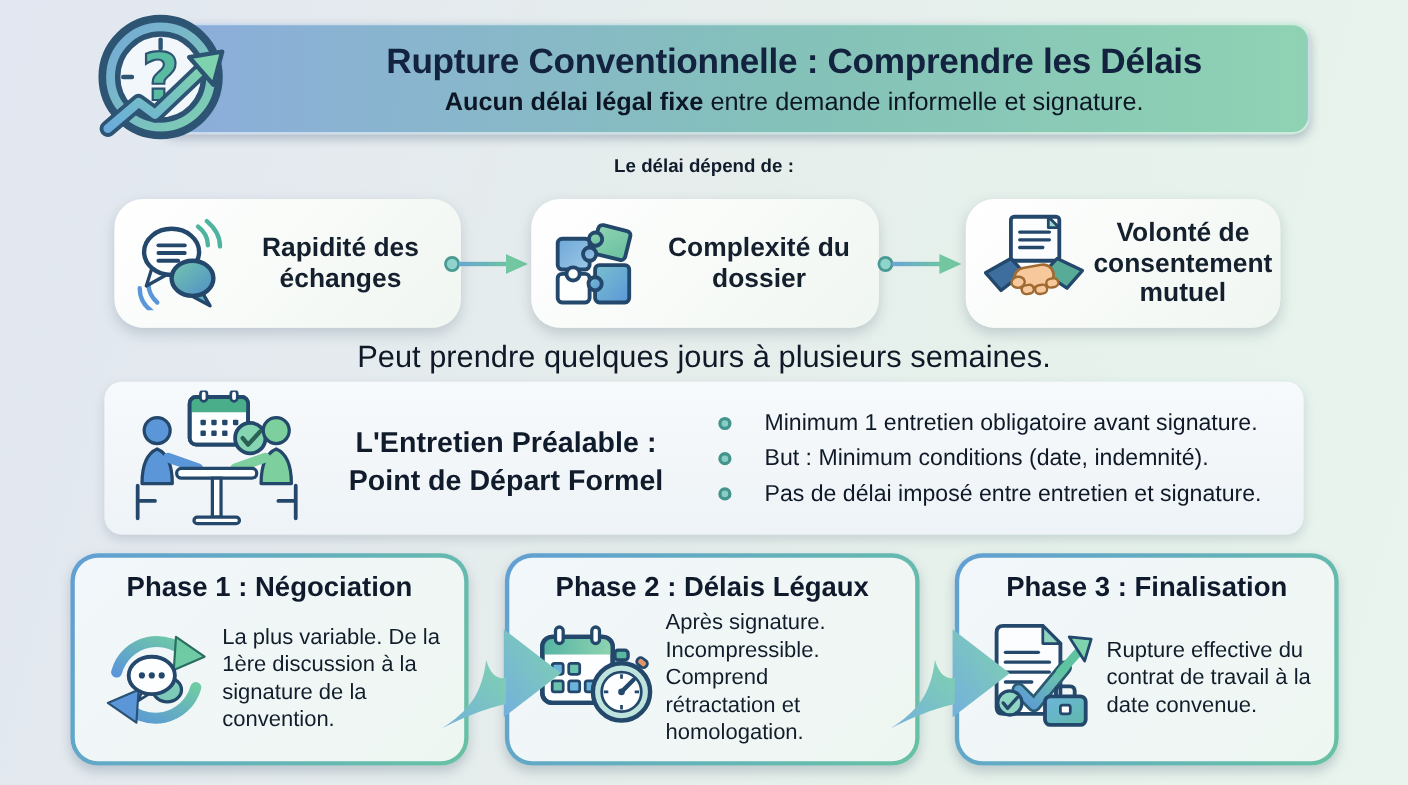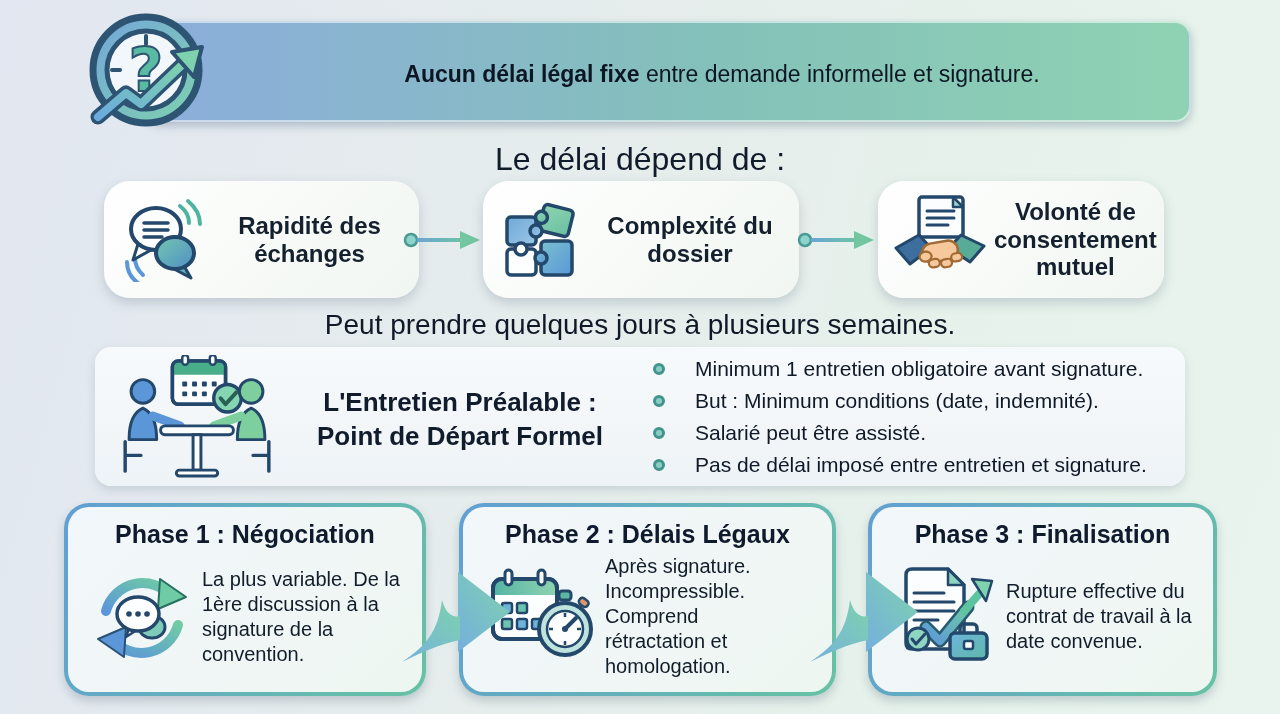--- a/index.html
+++ b/index.html
@@ -24,21 +24,21 @@
     padding-left: 108px; text-align: center;
   }
   .banner-title { font-size: 32px; font-weight: bold; color: #13233f; letter-spacing: -0.3px; }
   .banner-sub { font-size: 23px; color: #0c1624; margin-top: 5px; }
   .banner-sub b { font-weight: bold; }
   .hero-icon { position: absolute; left: 84px; top: 7px; width: 136px; height: 130px; }
 
   
   .depend-heading {
     position: absolute; top: 141px; left: 0; right: 0;
-    text-align: center; font-size: 32px; font-weight: normal; color: #101b2b;
+    text-align: center; font-size: 17px; font-weight: bold; color: #101b2b;
   }
 
   
   .factor-card {
     position: absolute; top: 181px; height: 117px;
     border-radius: 26px;
     background: linear-gradient(135deg, #ffffff 0%, #f0f6f1 100%);
     box-shadow: 0 5px 12px rgba(96,115,134,0.28);
     display: flex; align-items: center; padding: 0 12px 0 16px; gap: 8px;
   }
@@ -99,20 +99,21 @@
   .swoosh { position: absolute; top: 556px; width: 118px; height: 112px; z-index: 5; }
   .swoosh-1 { left: 398px; }
   .swoosh-2 { left: 806px; }
 </style>
 </head>
 <body>
 
 <div class="canvas">
 
   <div class="banner">
+    <div class="banner-title">Rupture Conventionnelle : Comprendre les Délais</div>
     <div class="banner-sub"><b>Aucun délai légal fixe</b><span> entre demande informelle et signature.</span></div>
   </div>
 
   <svg class="hero-icon" viewBox="0 0 136 130">
     <defs>
       <linearGradient id="hg1" x1="0" y1="0" x2="1" y2="1">
         <stop offset="0" stop-color="#74a6da"></stop>
           <stop offset="1" stop-color="#7fd2ae"></stop>
       </linearGradient>
       <linearGradient id="hg2" x1="0" y1="1" x2="1" y2="0">
@@ -273,24 +274,20 @@
       <span>Point de Départ Formel</span>
     </div>
     <div class="bullets">
       <div class="bullet-row">
         <span class="bullet-dot"></span>
         <span>Minimum 1 entretien obligatoire avant signature.</span>
       </div>
       <div class="bullet-row">
         <span class="bullet-dot"></span>
         <span>But : Minimum conditions (date, indemnité).</span>
-      </div>
-      <div class="bullet-row">
-        <span class="bullet-dot"></span>
-        <span>Salarié peut être assisté.</span>
       </div>
       <div class="bullet-row">
         <span class="bullet-dot"></span>
         <span>Pas de délai imposé entre entretien et signature.</span>
       </div>
     </div>
   </div>
 
   <div class="phase-card phase-1">
     <div class="phase-inner">

